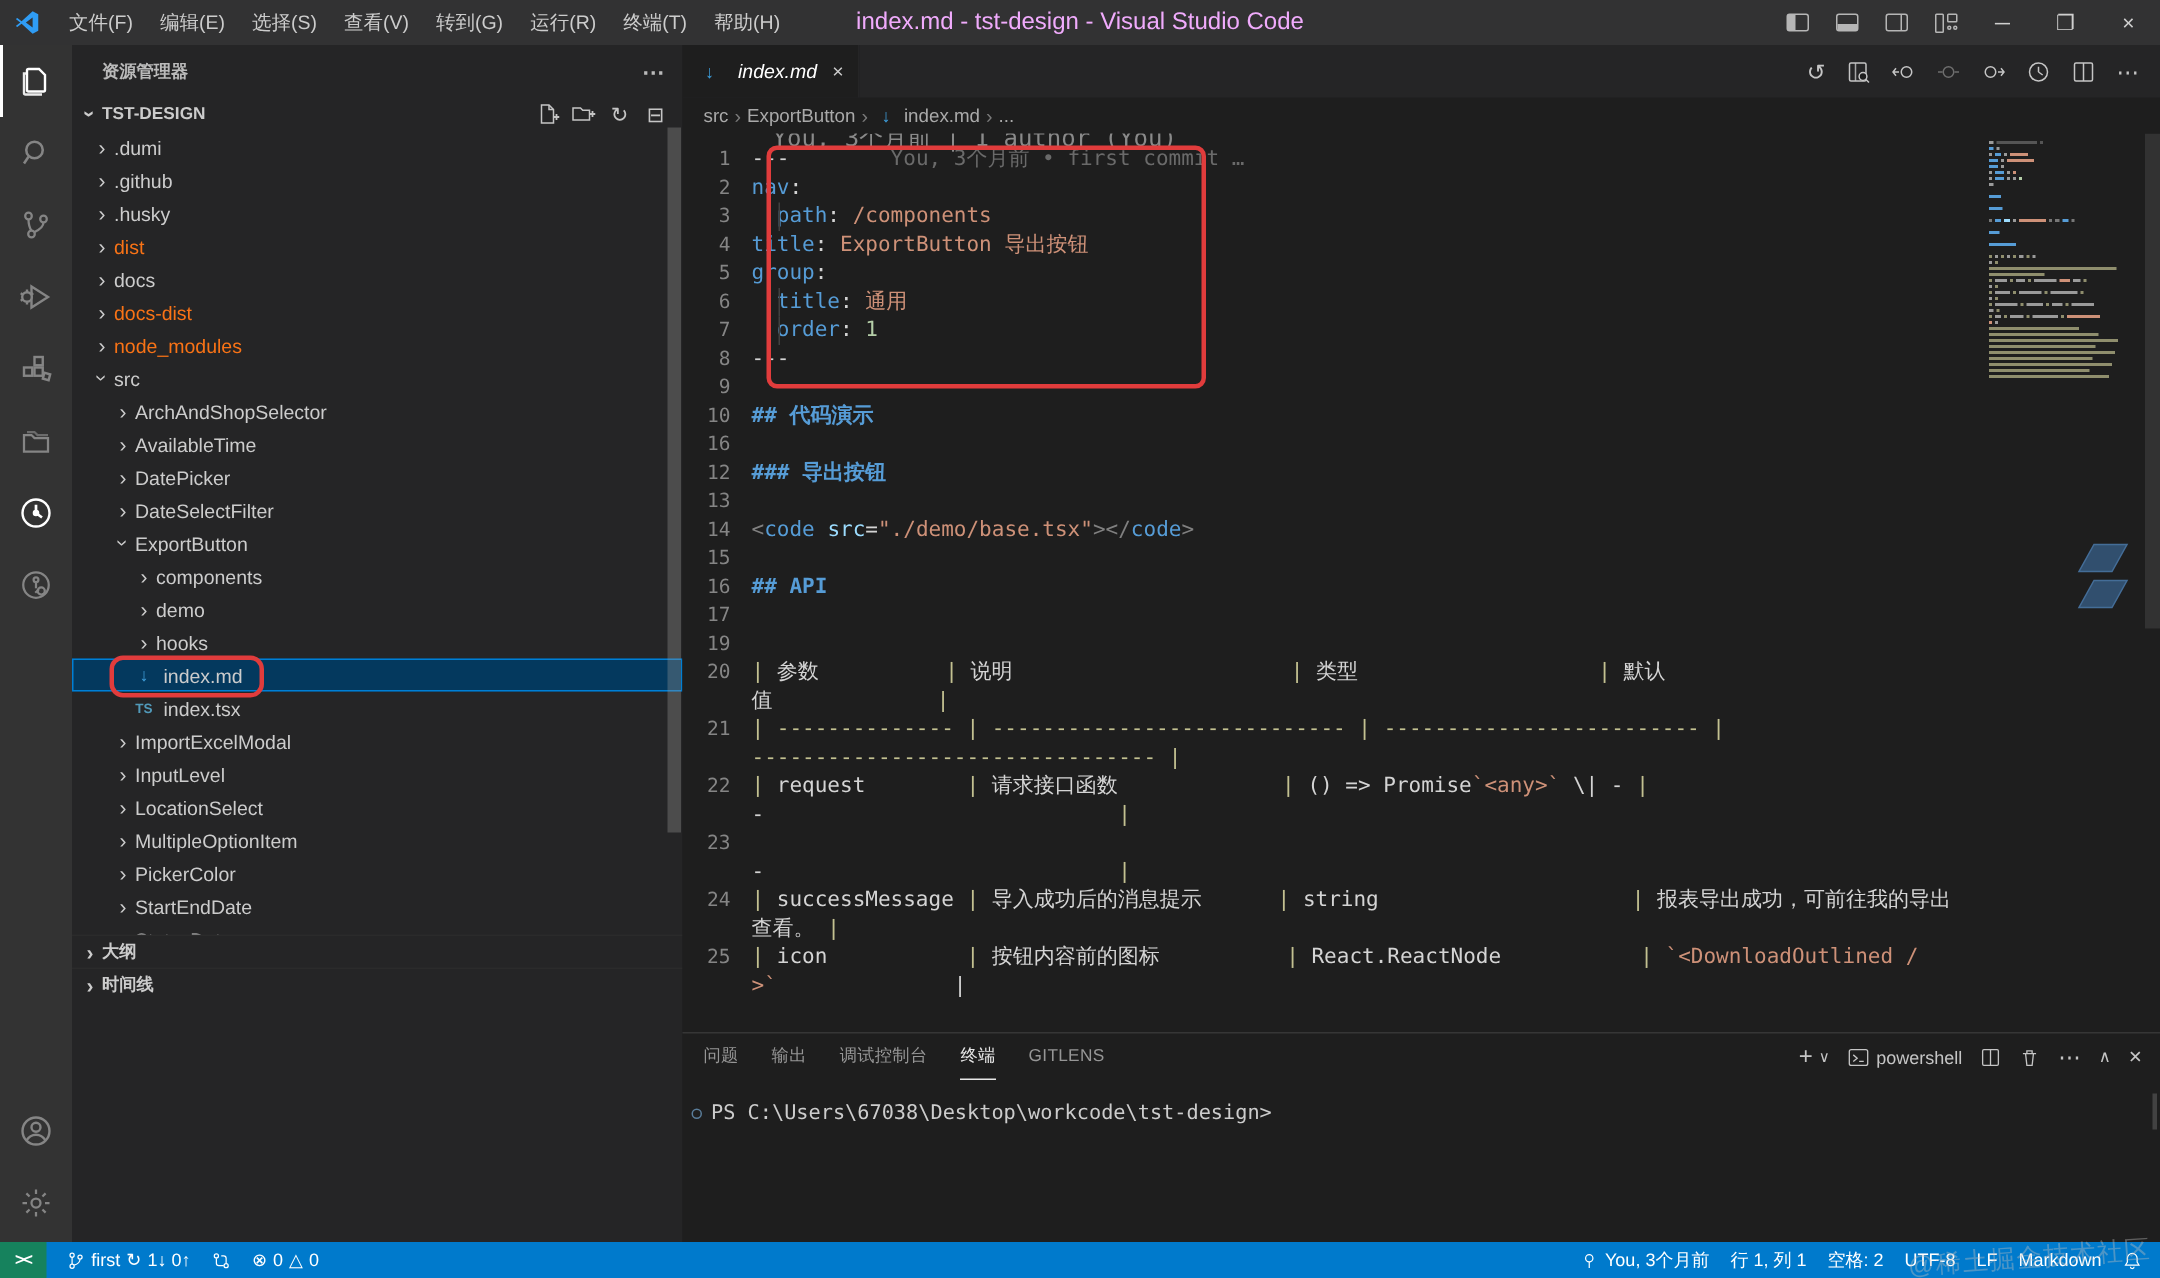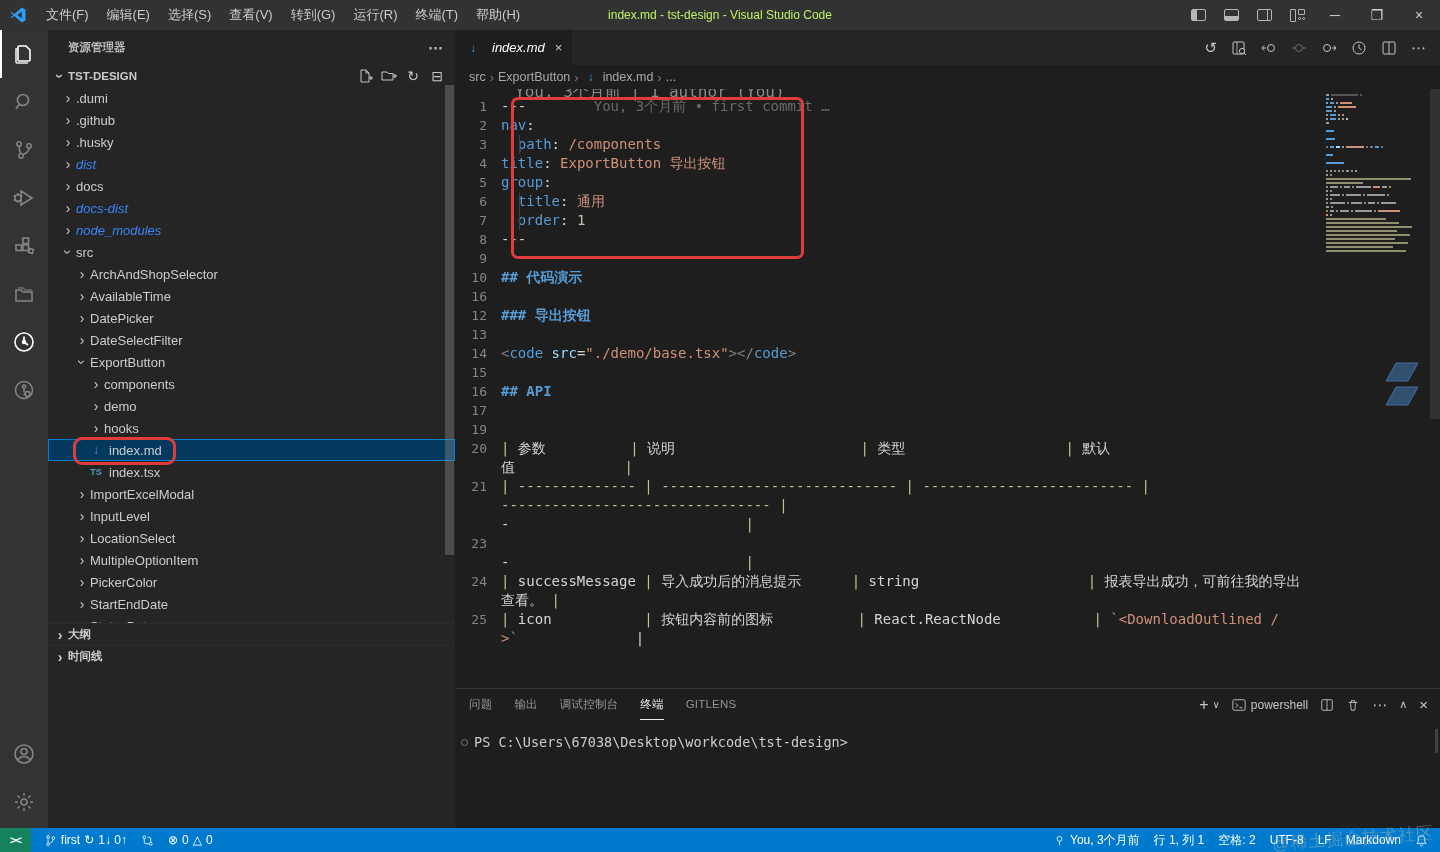--- a/index.html
+++ b/index.html
@@ -5,22 +5,22 @@
   * { margin:0; padding:0; box-sizing:border-box; }
   html,body { width:1440px; height:852px; overflow:hidden; background:#1e1e1e;
     font-family:"Liberation Sans", sans-serif; color:#cccccc; }
   #app { position:relative; width:1440px; height:852px; }
 
   
   #titlebar { position:absolute; left:0; top:0; width:1440px; height:30px;
     background:#323233; display:flex; align-items:center; font-size:13px; color:#cccccc; }
   #vscode-logo { width:18px; height:18px; margin:0 10px 0 9px; }
   .menu-item { padding:0 9px; height:30px; line-height:30px; cursor:default; }
-  #window-title { position:absolute; left:0; right:0; text-align:center; font-size:12px;
-    color:#bef264; pointer-events:none; }
+  #window-title { position:absolute; left:0; right:0; text-align:center; font-size:16px;
+    color:#f0abfc; pointer-events:none; }
   #titlebar-right { position:absolute; right:0; top:0; height:30px; display:flex; align-items:center; }
   .layout-ico { width:15px; height:12px; border:1px solid #b6b6b6; border-radius:2px; margin:0 9px; position:relative; }
   .layout-ico.left-fill::before  { content:""; position:absolute; left:0; top:0; bottom:0; width:5px; background:#b6b6b6; }
   .layout-ico.bottom-fill::before{ content:""; position:absolute; left:0; right:0; bottom:0; height:4px; background:#b6b6b6; }
   .layout-ico.right-line::before { content:""; position:absolute; right:3px; top:0; bottom:0; width:1px; background:#b6b6b6; }
   .layout-ico.grid { border:none; width:15px; height:13px; }
   .layout-ico.grid i { position:absolute; border:1px solid #b6b6b6; border-radius:1px; }
   .win-btn { width:42px; height:30px; display:flex; align-items:center; justify-content:center;
     font-size:14px; color:#cfcfcf; }
 
@@ -37,21 +37,21 @@
   #sidebar-header { height:35px; display:flex; align-items:center; padding:0 12px 0 20px; font-size:11.5px; color:#bababa;font-weight:bold; }
   #sidebar-header .spacer { flex:1; }
   #section-row { height:22px; display:flex; align-items:center; padding-left:4px; font-weight:bold; font-size:11.5px; color:#cccccc; }
   #section-row .tools { margin-left:auto; margin-right:10px; display:flex; gap:8px; color:#c5c5c5; font-weight:normal; }
   #section-row .tools span, #section-row .tools svg { width:16px; height:16px; font-size:14px; text-align:center; }
   .chev { display:inline-block; width:16px; font-size:14px; color:#cccccc; text-align:center; }
   .chev.open { transform:rotate(90deg); }
   #tree { position:relative; height:536px; overflow:hidden; }
   .trow { height:22px; display:flex; align-items:center; white-space:nowrap; color:#cccccc; cursor:pointer; }
   .trow.sel { background:#04395e; outline:1px solid #007fd4; outline-offset:-1px; }
-  .trow.dim .tlabel { color:#3b82f6;font-style:italic; }
+  .trow.dim .tlabel { color:#f97316; }
   .ficon { display:inline-block; width:16px; margin-right:5px; text-align:center; font-size:12px; }
   .ficon.md { color:#3c99d4; font-weight:bold; }
   .ficon.ts { color:#519aba; font-size:9px; font-weight:bold; font-family:"Liberation Sans",sans-serif; }
   #sidebar-scroll { position:absolute; right:1px; top:55px; width:9px; height:470px; background:rgba(150,150,150,0.35); }
   .side-section { height:22px; display:flex; align-items:center; border-top:1px solid #2b2b2b; font-weight:bold; font-size:11.5px; padding-left:4px; color:#cccccc; }
 
   
   #editor { position:absolute; left:455px; top:30px; width:985px; height:658px; background:#1e1e1e; }
   #tabbar { height:35px; background:#252526; display:flex; }
   #tab-active { background:#1e1e1e; height:35px; display:flex; align-items:center; padding:0 10px; gap:6px;
@@ -489,20 +489,24 @@
           </div>
           <div class="cl">
             <span class="ln">21</span>
             <span class="lt"><span class="tk-tbl">| -------------- | ---------------------------- | ------------------------- |</span></span>
           </div>
           <div class="cl">
             <span class="ln"></span>
             <span class="lt"><span class="tk-tbl">-------------------------------- |</span></span>
           </div>
           <div class="cl">
+            <span class="ln">22</span>
+            <span class="lt"><span class="tk-tbl">| </span><span class="tk-fg">request        </span><span class="tk-tbl">| </span><span class="tk-fg">请求接口函数             </span><span class="tk-tbl">| </span><span class="tk-fg">() =&gt; Promise</span><span class="tk-str">`&lt;any&gt;`</span><span class="tk-fg"> \| - </span><span class="tk-tbl">|</span></span>
+          </div>
+          <div class="cl">
             <span class="ln"></span>
             <span class="lt"><span class="tk-fg">-                            </span><span class="tk-tbl">|</span></span>
           </div>
           <div class="cl">
             <span class="ln">23</span>
           </div>
           <div class="cl">
             <span class="ln"></span>
             <span class="lt"><span class="tk-fg">-                            </span><span class="tk-tbl">|</span></span>
           </div>

